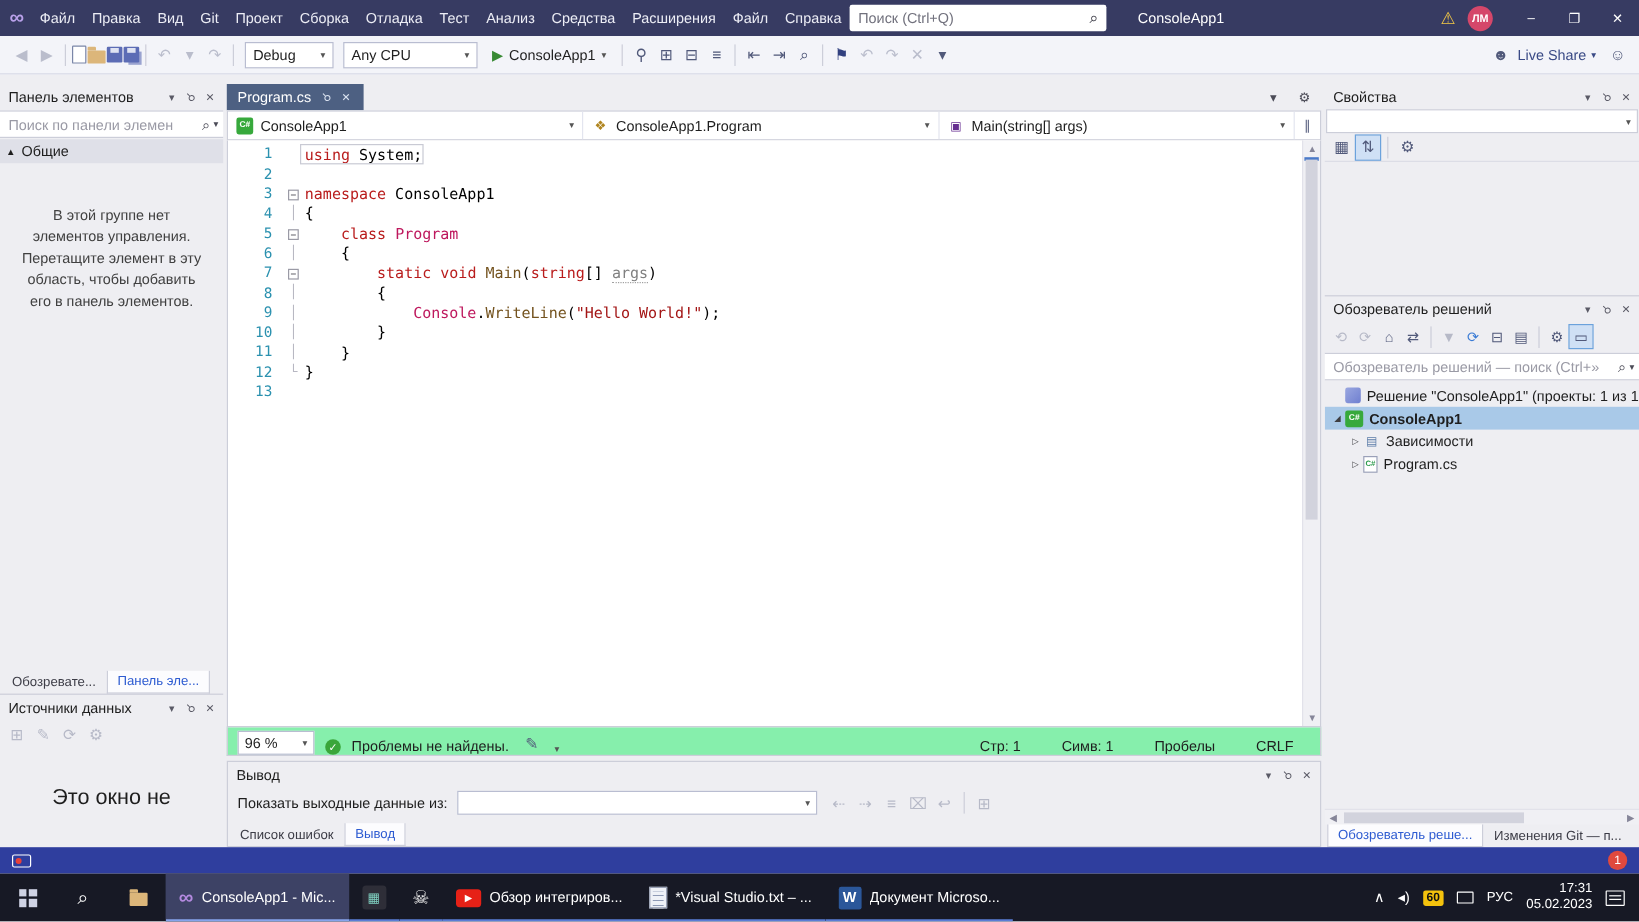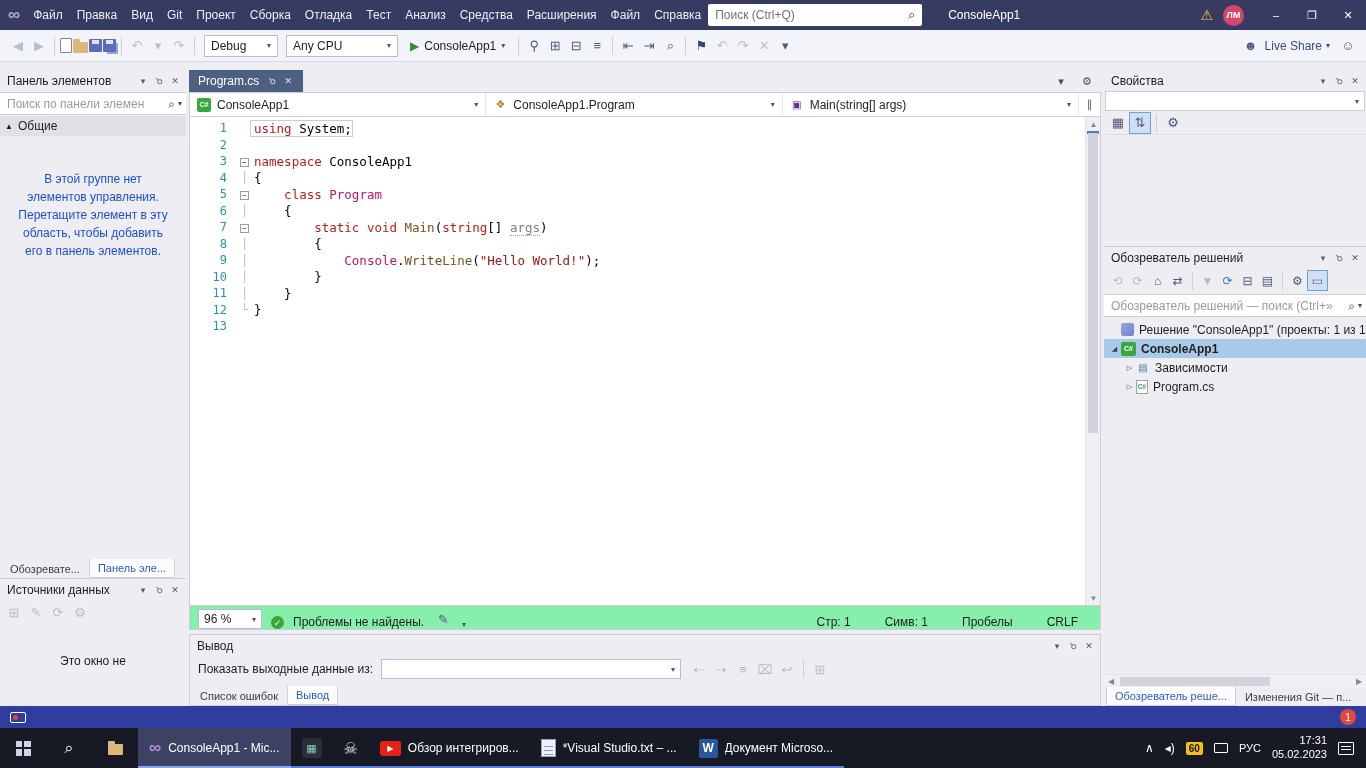--- a/index.html
+++ b/index.html
@@ -59,25 +59,25 @@
 .tool-search .mag{margin-left:auto;color:#4b4b57;font-size:12px}
 .tool-search .arrow{font-size:8px;color:#4b4b57;margin-left:3px}
 .tool-tabs{height:19px;display:flex;align-items:stretch;padding-left:2px;gap:1px;flex:none}
 .tool-tab{display:flex;align-items:center;padding:0 8px;font-size:11px;color:#3c3c46;white-space:nowrap}
 .tool-tab.active{background:#fcfcfe;color:#2d5bd1;border:1px solid #ccced9;border-top:none}
 
 
 .toolbox{display:flex;flex-direction:column;flex:1;min-height:0}
 .group-row{height:20px;background:#dfe0e8;display:flex;align-items:center;gap:5px;padding:0 5px;font-size:12px;flex:none}
 .group-row .tri{font-size:8px;color:#1e1e1e}
-.toolbox-empty{flex:1;text-align:center;padding:34px 14px 0;line-height:1.5;font-size:12px;color:#1d4ed8}
+.toolbox-empty{flex:1;text-align:center;padding:34px 14px 0;line-height:1.5;font-size:12px;color:#404040}
 
 .datasources{height:128px;display:flex;flex-direction:column;flex:none;border-top:1px solid #ccced9}
 .ds-toolbar{height:24px;display:flex;align-items:center;padding:0 4px;gap:2px;flex:none}
-.ds-empty{flex:1;text-align:center;padding-top:30px;font-size:12px}
+.ds-empty{flex:1;text-align:center;padding-top:30px;font-size:18px}
 
 
 .tabstrip{height:22px;display:flex;align-items:stretch;flex:none}
 .doc-tab{background:#4d6082;color:#fff;display:flex;align-items:center;gap:7px;padding:0 9px;font-size:12px}
 .doc-tab .icon{width:12px;height:12px;color:#dce4f2;font-size:9px}
 .tabstrip-right{margin-left:auto;display:flex;align-items:center;gap:6px;padding-right:4px}
 .tabstrip-right .icon{color:#4b4b57;font-size:11px}
 .navbar{height:25px;background:#fff;border:1px solid #ccced9;display:flex;align-items:stretch;flex:none}
 .nav-combo{flex:1;display:flex;align-items:center;gap:6px;padding:0 7px;border-right:1px solid #e3e5ef;font-size:12px;min-width:0}
 .nav-combo .lbl{white-space:nowrap;overflow:hidden}

